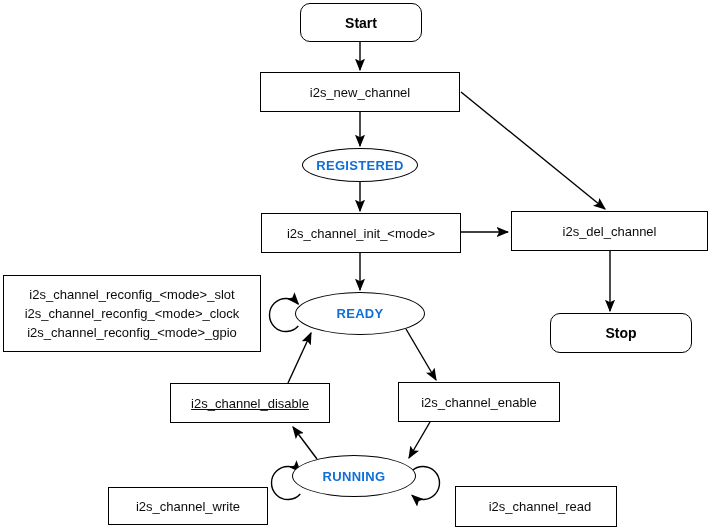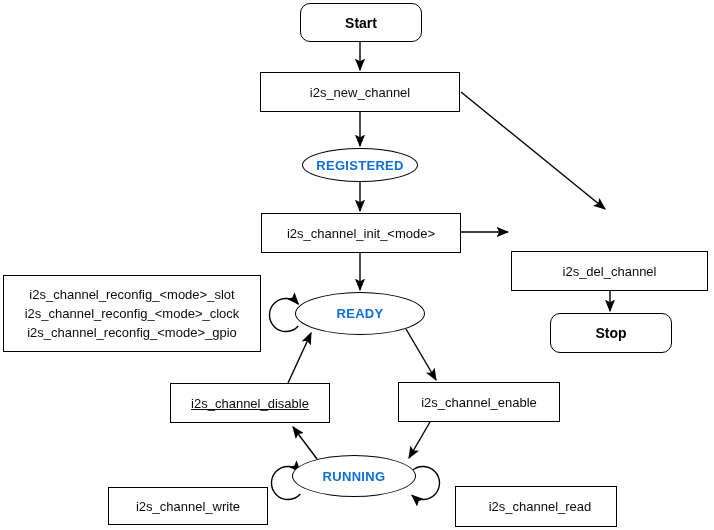--- a/index.html
+++ b/index.html
@@ -86,25 +86,25 @@
   </div>
 
   <div class="node ellipse" style="left:302px; top:148px; width:116px; height:34px;">
     <span class="state-label">REGISTERED</span>
   </div>
 
   <div class="node" style="left:261px; top:213px; width:200px; height:40px;">
     <span>i2s_channel_init_&lt;mode&gt;</span>
   </div>
 
-  <div class="node" style="left:511px; top:211px; width:197px; height:40px;margin-top:40px;">
+  <div class="node" style="left:511px; top:211px; width:197px; height:40px;">
     <span>i2s_del_channel</span>
   </div>
 
-  <div class="node terminal" style="left:550px; top:313px; width:122px; height:40px;">
+  <div class="node terminal" style="left:550px; top:313px; width:142px; height:40px;">
     <span>Stop</span>
   </div>
 
   <div class="node multiline" style="left:3px; top:275px; width:258px; height:77px;">
     <span>i2s_channel_reconfig_&lt;mode&gt;_slot</span>
     <span>i2s_channel_reconfig_&lt;mode&gt;_clock</span>
     <span>i2s_channel_reconfig_&lt;mode&gt;_gpio</span>
   </div>
 
   <div class="node ellipse" style="left:295px; top:292px; width:130px; height:43px;">

